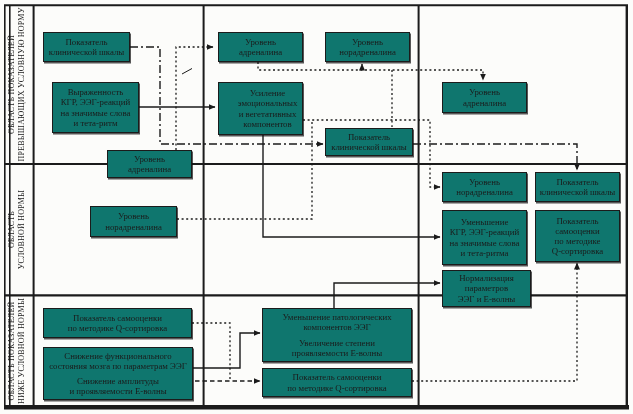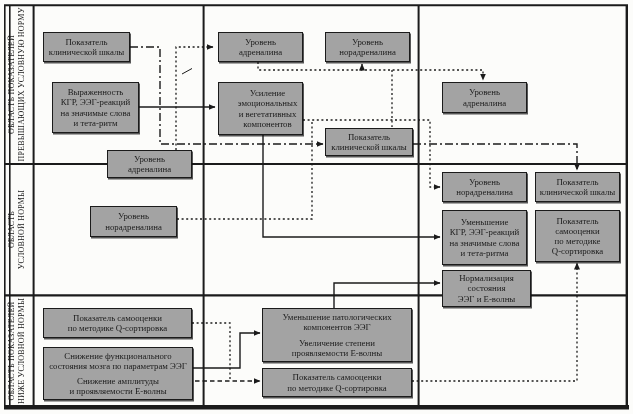--- a/index.html
+++ b/index.html
@@ -6,21 +6,21 @@
   html,body { margin:0; padding:0; background:#e8e8e4; }
   #stage {
     position:relative; width:633px; height:414px; margin:0 auto;
     background:var(--paper); overflow:hidden;
     font-family:"Liberation Serif","DejaVu Serif",serif;
     color:var(--ink);
   }
   #wires { position:absolute; left:0; top:0; width:633px; height:414px; color:var(--ink); }
   .bx {
     position:absolute; box-sizing:border-box;
-    border:1.4px solid var(--ink); background:#a3a3a3;
+    border:1.4px solid var(--ink); background:#0f766e;
     box-shadow:1px 1.5px 0 rgba(15,15,15,.7);
     display:flex; flex-direction:column; align-items:center; justify-content:center;
     text-align:center; font-size:8.8px; line-height:10.2px;
     white-space:pre-line; padding:1px 2px; z-index:2;
   }
   .bx .p2 { margin-top:5px; }
   .rot {
     position:absolute; z-index:2; transform-origin:0 0; transform:rotate(-90deg);
     display:flex; align-items:center; justify-content:center;
     text-align:center; font-size:8px; line-height:10.5px; letter-spacing:.2px;
@@ -118,21 +118,21 @@
 клинической шкалы</div>
   <div class="bx" style="left:442px; top:210px; width:85px;  height:55px;">Уменьшение
 КГР, ЭЭГ-реакций
 на значимые слова
 и тета-ритма</div>
   <div class="bx" style="left:535px; top:210px; width:85px;  height:52px;">Показатель
 самооценки
 по методике
 Q-сортировка</div>
   <div class="bx" style="left:442px; top:270px; width:89px;  height:37px;">Нормализация
-состояния
+параметров
 ЭЭГ и Е-волны</div>
 
   <div class="bx" style="left:43px;  top:308px; width:149px; height:30px;">Показатель самооценки
 по методике Q-сортировка</div>
   <div class="bx" style="left:43px;  top:347px; width:150px; height:53px;">
     <div class="p1">Снижение функционального
 состояния мозга по параметрам ЭЭГ</div>
     <div class="p2">Снижение амплитуды
 и проявляемости Е-волны</div>
   </div>

